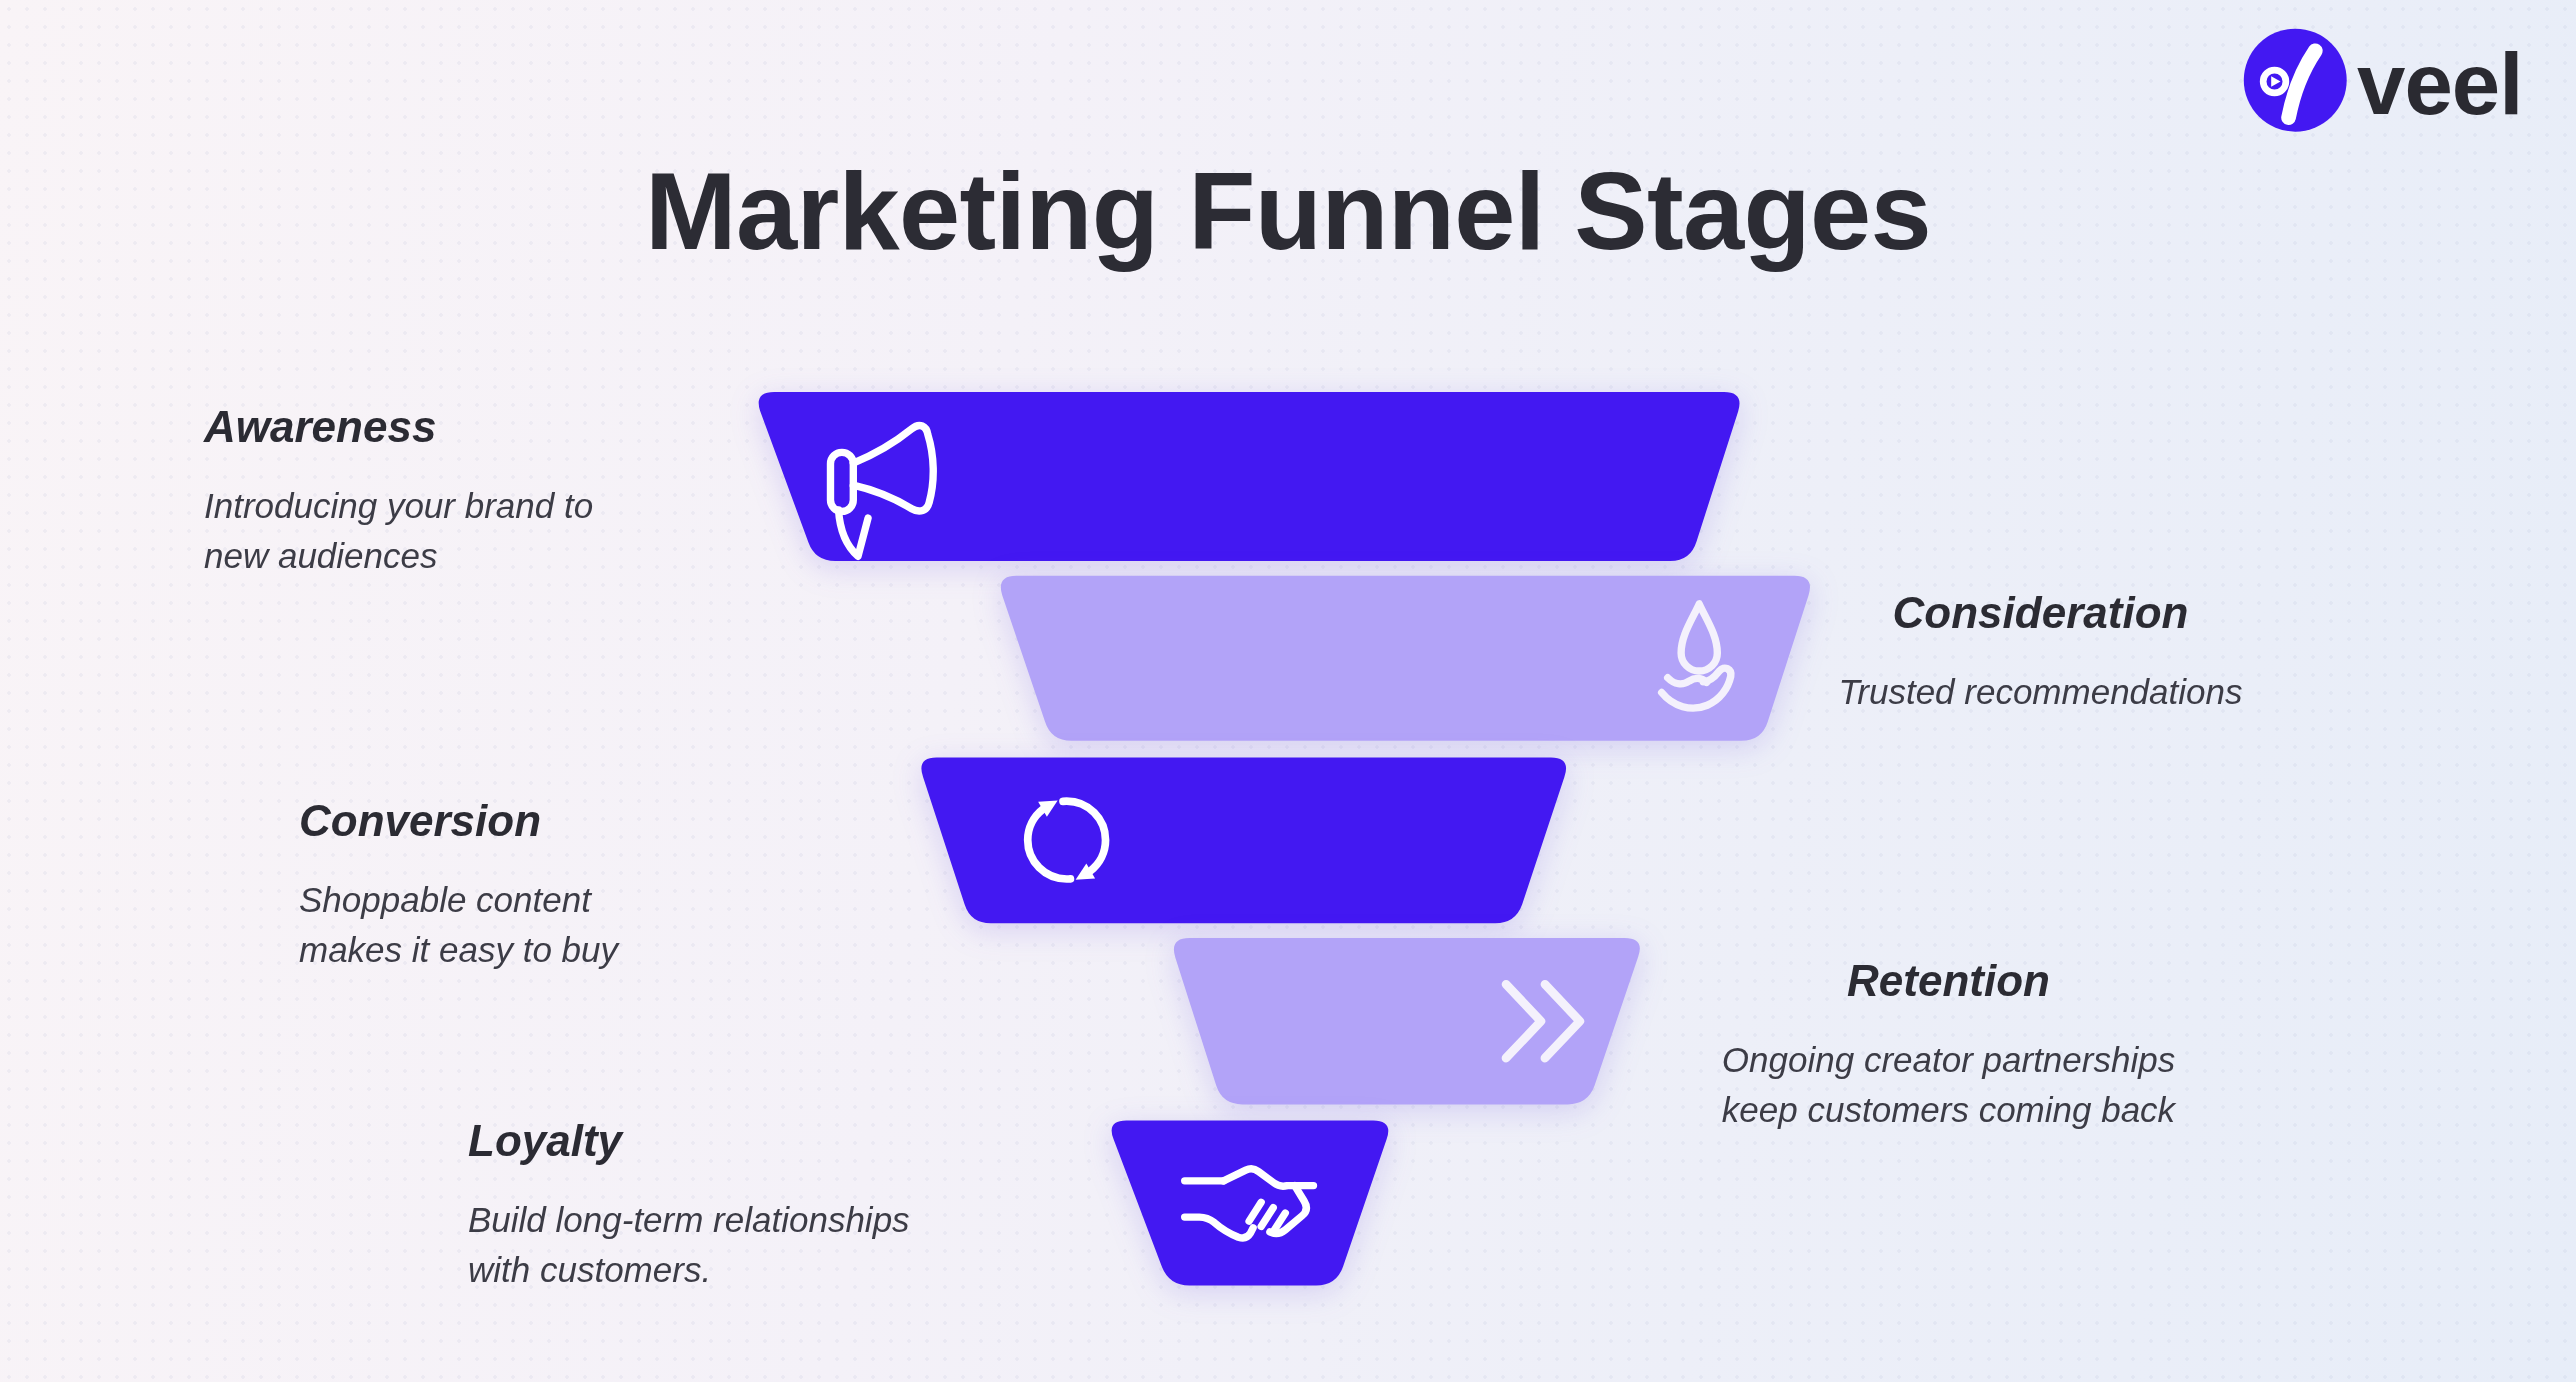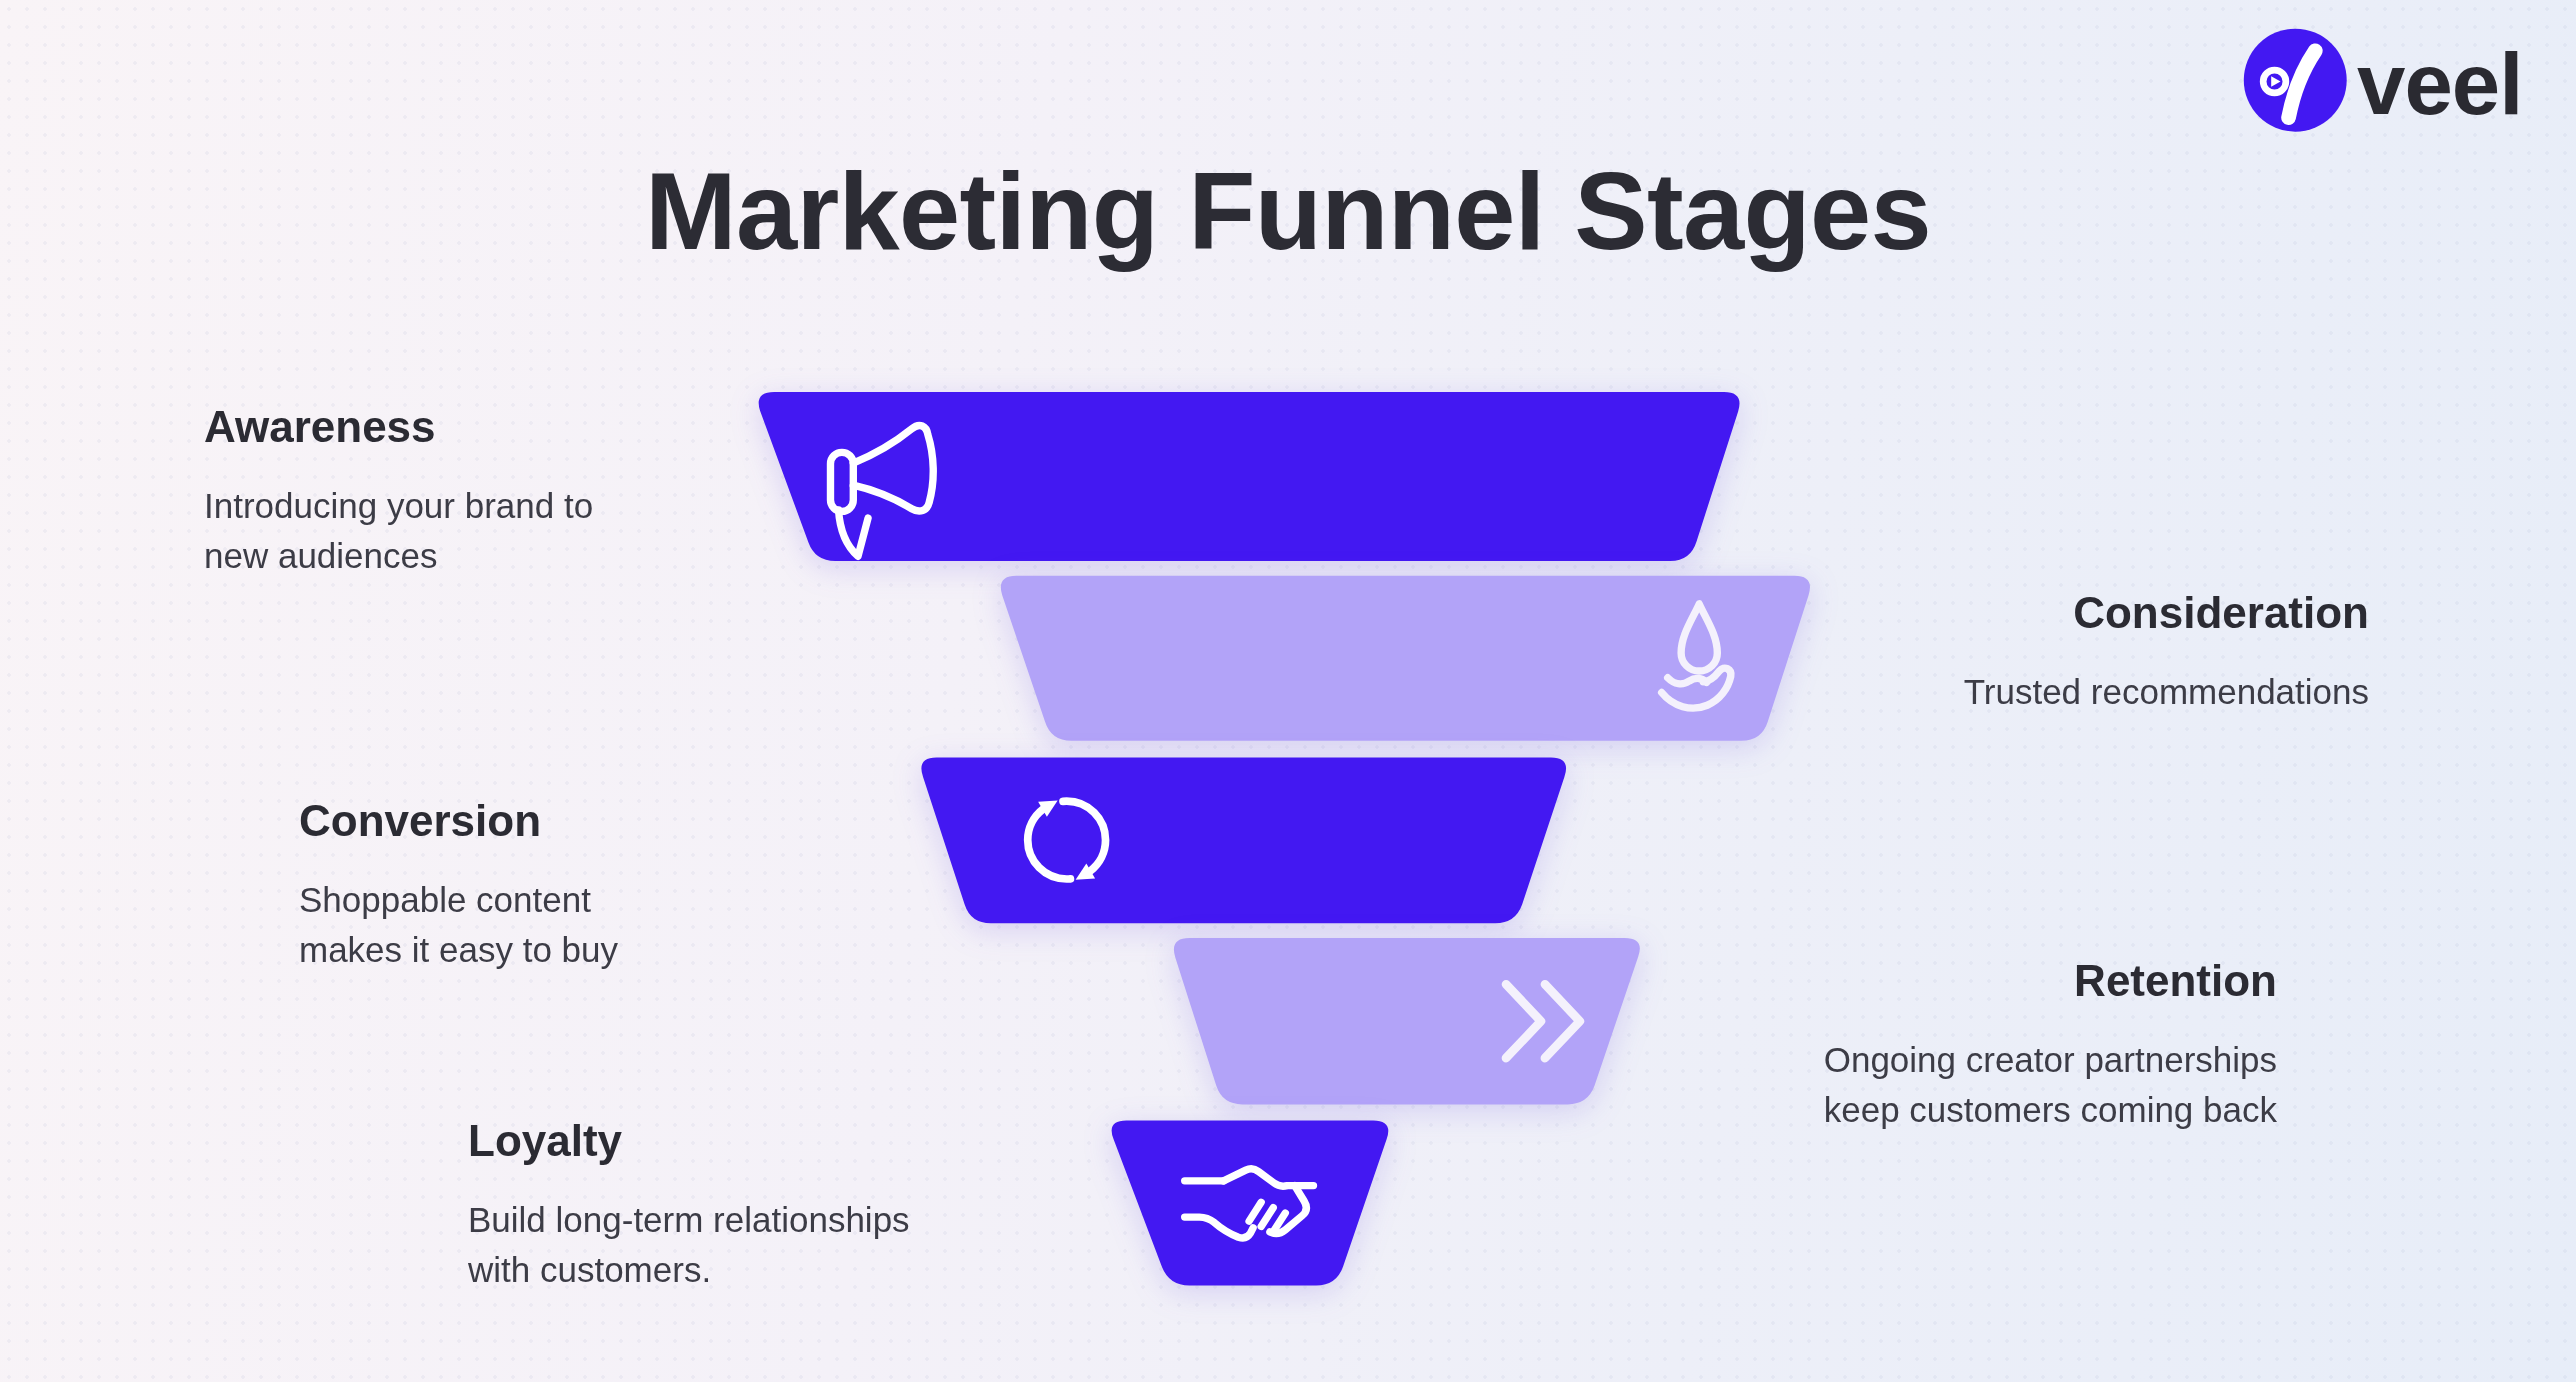--- a/index.html
+++ b/index.html
@@ -18,23 +18,23 @@
     font-size:110px;font-weight:700;letter-spacing:-0.7px;color:#2c2c34;line-height:114px;margin-top:23px;
   }
   .logo{position:absolute;left:2234px;top:20px;width:315px;height:127px;text-align:right;}
   .logo-svg{position:absolute;left:0;top:0;}
   .logo-text{
     position:absolute;left:123px;top:19.5px;font-size:87px;font-weight:700;
     letter-spacing:-1px;color:#2a2a31;line-height:87px;
   }
   .funnel-svg{position:absolute;left:0;top:0;}
   .stage-shape{filter:drop-shadow(0 10px 22px rgba(90,60,220,0.18));}
-  .label{position:absolute;width:657px;}
+  .label{position:absolute;width:657px;font-style:italic;}
   .label.left{text-align:left;}
-  .label.right{text-align:right;}
+  .label.right{text-align:center;}
   .label-title{font-size:44px;font-weight:700;color:#2b2b33;line-height:54px;}
   .label-desc{font-size:35px;font-weight:400;color:#3c3c46;line-height:50px;margin-top:27px;}
 </style>
 </head>
 <body>
 
 <div class="texture"></div>
 
 <h1 class="page-title">Marketing Funnel Stages</h1>
 

